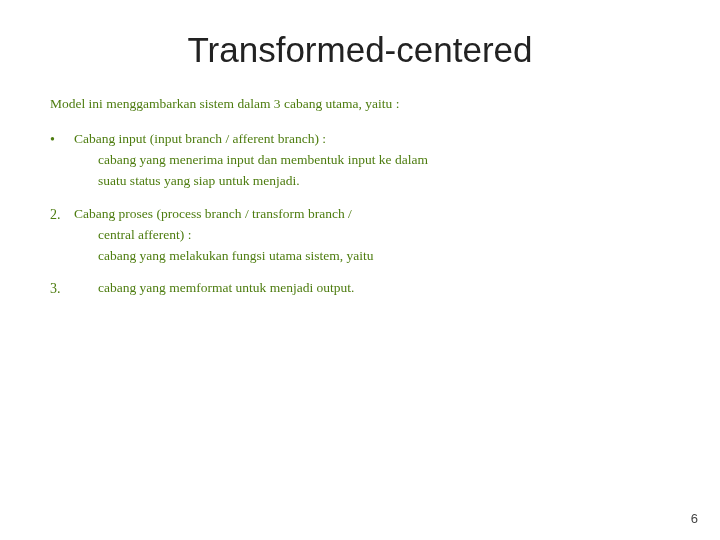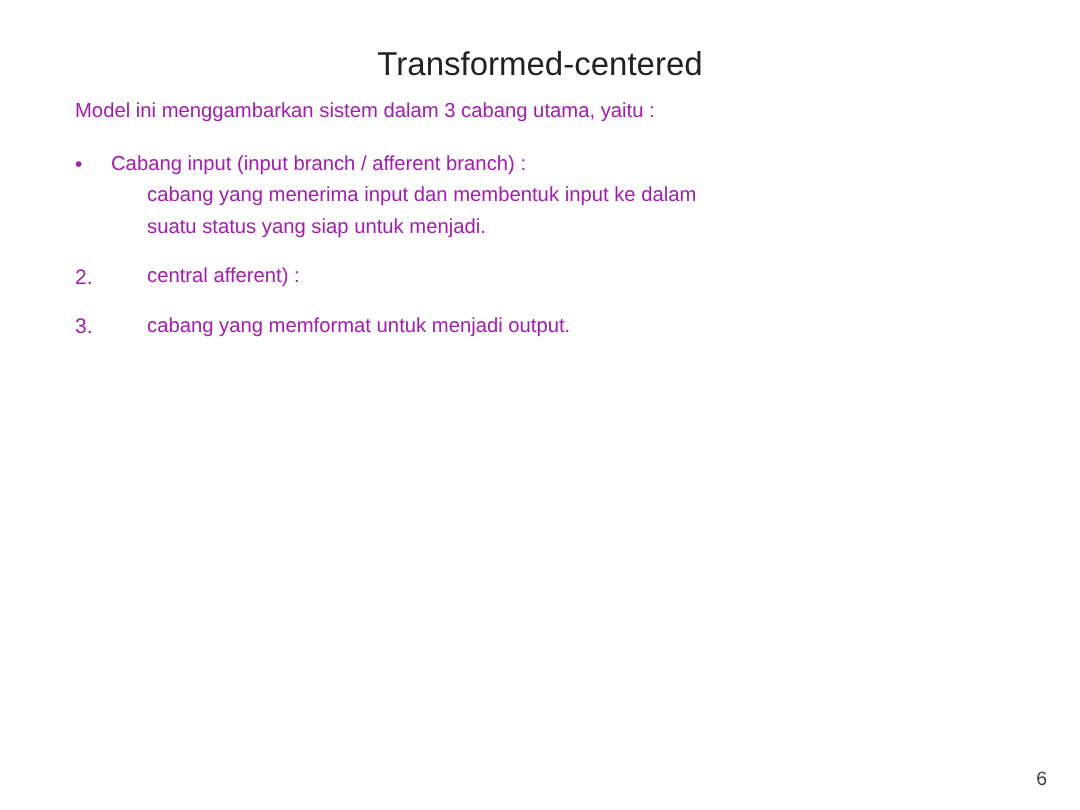--- a/index.html
+++ b/index.html
@@ -20,31 +20,31 @@
     .slide-container {
       width: 720px;
       height: 540px;
       background: #ffffff;
       padding: 30px 50px 30px 50px;
       position: relative;
     }
 
     .title {
       text-align: center;
-      font-size: 22px;
+      font-size: 35px;
       font-weight: normal;
       color: #222222;
-      margin-bottom: 8px;
+      margin-bottom: 24px;
       font-family: Arial, sans-serif;
     }
 
     .content {
-      font-family: Liberation Sans, sans-serif;
+      font-family: Liberation Serif, serif;
       font-size: 13.5px;
-      color: #a21caf;
+      color: #4d7c0f;
       line-height: 1.55;
     }
 
     .intro-line {
       margin-bottom: 14px;
     }
 
     .section {
       margin-bottom: 12px;
       display: flex;
@@ -90,21 +90,23 @@
       <div class="section-text">
         <div>Cabang input (input branch / afferent branch) :</div>
         <div class="indent">cabang yang menerima input dan membentuk input ke dalam</div>
         <div class="indent">suatu status yang siap untuk menjadi.</div>
       </div>
     </div>
 
     <div class="section" style="margin-top:6px;">
       <span class="bullet">2.</span>
       <div class="section-text">
+        <div>Cabang proses (process branch / transform branch /</div>
         <div class="indent">central afferent) :</div>
+        <div class="indent">cabang yang melakukan  fungsi  utama  sistem,  yaitu</div>
       </div>
     </div>
 
     <div class="section" style="margin-top:6px;">
       <span class="bullet">3.</span>
       <div class="section-text">
         <div class="indent">cabang  yang  memformat  untuk menjadi output.</div>
       </div>
     </div>
 

